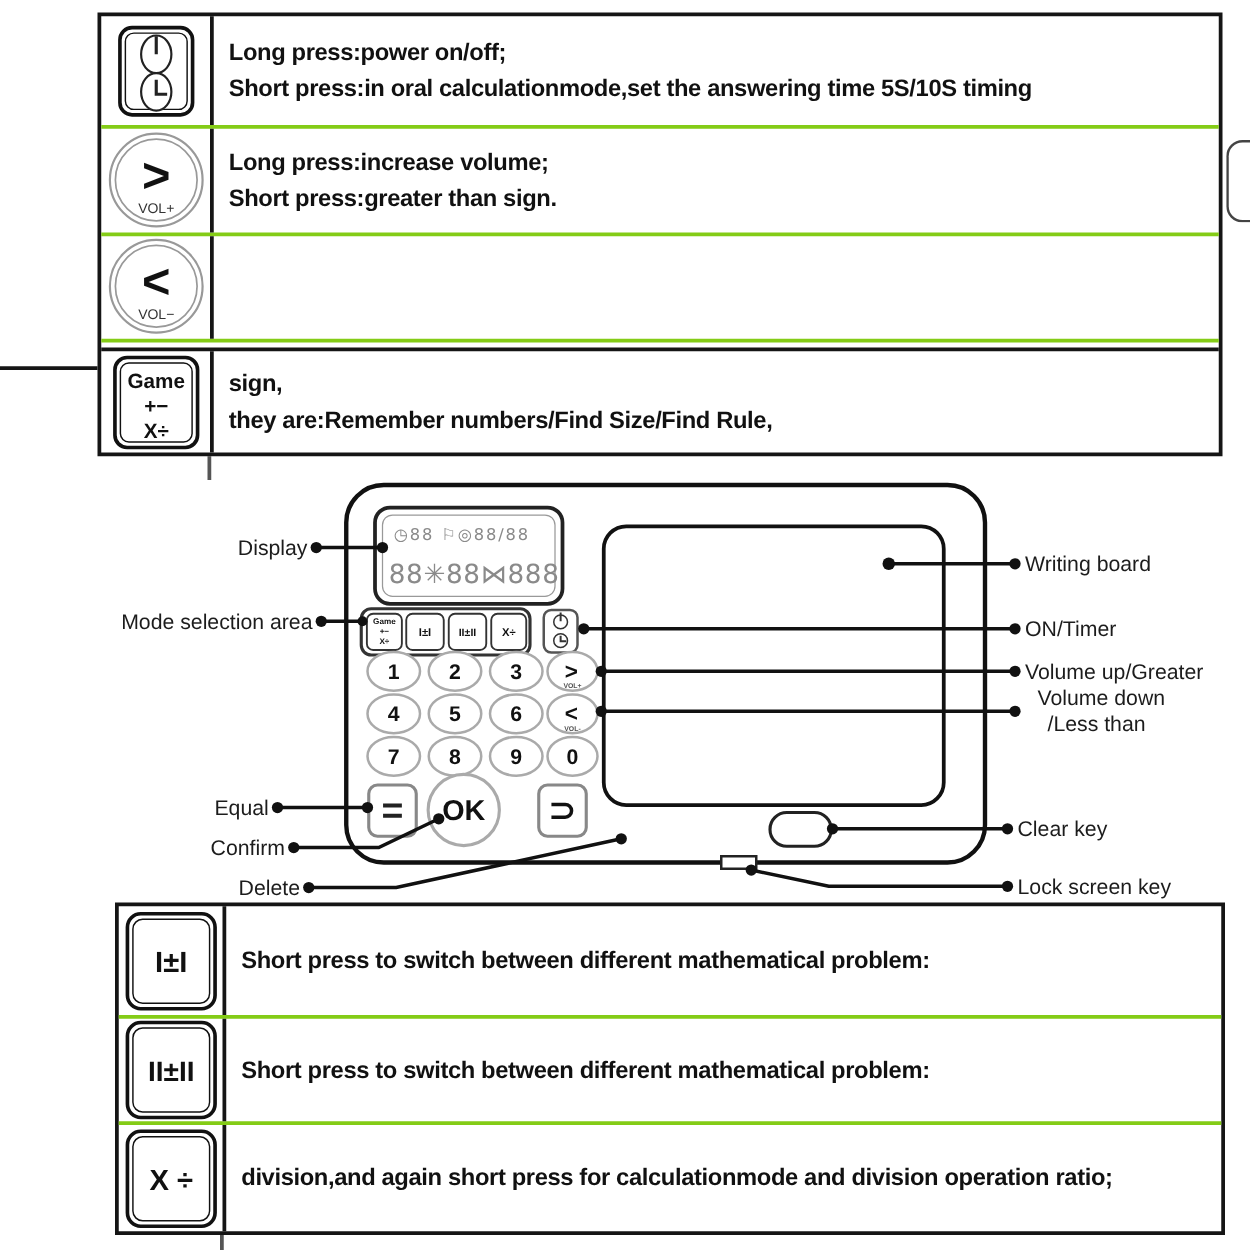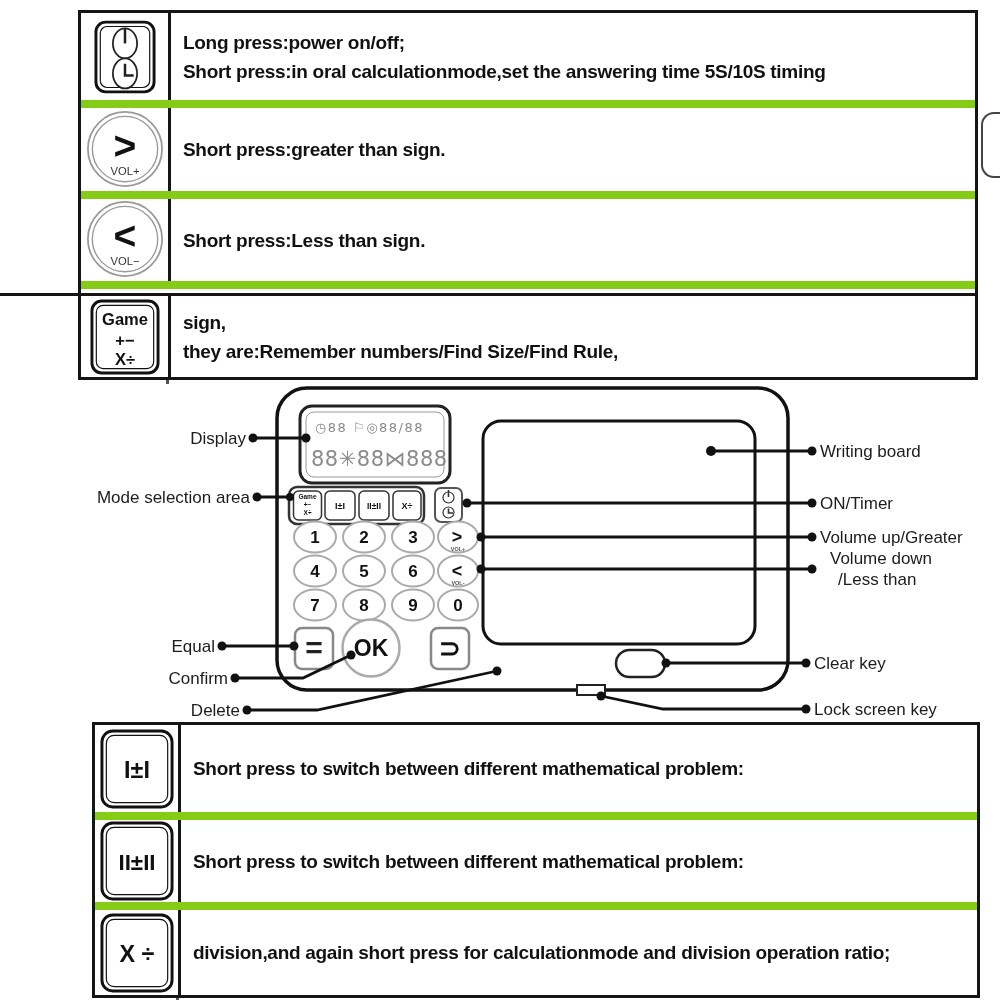--- a/index.html
+++ b/index.html
@@ -3,21 +3,21 @@
 <meta charset="utf-8">
 <style>
   html,body{margin:0;padding:0;background:#fff;}
   .page{position:relative;width:1000px;height:1000px;background:#fff;overflow:hidden;
         font-family:"Liberation Sans",sans-serif;color:#111;}
 
   
   .ttable{position:absolute;border:3px solid #151515;background:#fff;}
   .top-table{left:78px;top:10px;width:894px;}
   .bottom-table{left:92px;top:722px;width:882px;}
-  .trow{display:flex;border-bottom:8px solid #84cc16;}
+  .trow{display:flex;border-bottom:3px solid #84cc16;}
   .trow.last{border-bottom:none;}
   .tgap{height:4px;border-bottom:3px solid #151515;}
   .ticon{width:87px;border-right:3px solid #151515;display:flex;align-items:center;justify-content:center;}
   .bicon{width:83px;border-right:3px solid #151515;display:flex;align-items:center;justify-content:center;}
   .tdesc{flex:1;padding:0 8px 0 12px;display:flex;flex-direction:column;justify-content:center;}
   .tdesc div{font-weight:bold;font-size:19px;line-height:29px;letter-spacing:-0.3px;white-space:nowrap;}
 
   .tail{position:absolute;width:2.5px;background:#555;}
   .leader-left{position:absolute;left:0;top:293px;width:86px;height:3px;background:#151515;}
   .edge-curve{position:absolute;left:981px;top:112px;width:26px;height:62px;
@@ -62,35 +62,35 @@
     <div class="trow" style="height:83px;">
       <div class="ticon">
         <svg width="82" height="80" viewBox="0 0 84 82">
           <circle cx="42" cy="40" r="38" fill="#fff" stroke="#999" stroke-width="1.8"></circle>
           <circle cx="42" cy="40" r="33.5" fill="none" stroke="#999" stroke-width="1.4"></circle>
           <text x="42" y="50" text-anchor="middle" font-size="40" font-weight="bold" fill="#111">&gt;</text>
           <text x="42" y="67" text-anchor="middle" font-size="11.5" fill="#333">VOL+</text>
         </svg>
       </div>
       <div class="tdesc">
+        <div>Long press:increase volume;</div>
         <div>Short press:greater than sign.</div>
       </div>
     </div>
 
     <div class="trow" style="height:82px;">
       <div class="ticon">
         <svg width="82" height="80" viewBox="0 0 84 82">
           <circle cx="42" cy="40" r="38" fill="#fff" stroke="#999" stroke-width="1.8"></circle>
           <circle cx="42" cy="40" r="33.5" fill="none" stroke="#999" stroke-width="1.4"></circle>
           <text x="42" y="50" text-anchor="middle" font-size="40" font-weight="bold" fill="#111">&lt;</text>
           <text x="42" y="67" text-anchor="middle" font-size="11.5" fill="#333">VOL−</text>
         </svg>
       </div>
       <div class="tdesc">
-        <div>Short press:Less than sign.</div>
       </div>
     </div>
 
     <div class="tgap"></div>
 
     <div class="trow last" style="height:81px;">
       <div class="ticon">
         <svg width="70" height="76" viewBox="0 0 72 78">
           <rect x="2" y="2" width="68" height="74" rx="10" fill="#fff" stroke="#111" stroke-width="3"></rect>
           <rect x="6.5" y="6.5" width="59" height="65" rx="7" fill="none" stroke="#111" stroke-width="1.2"></rect>

